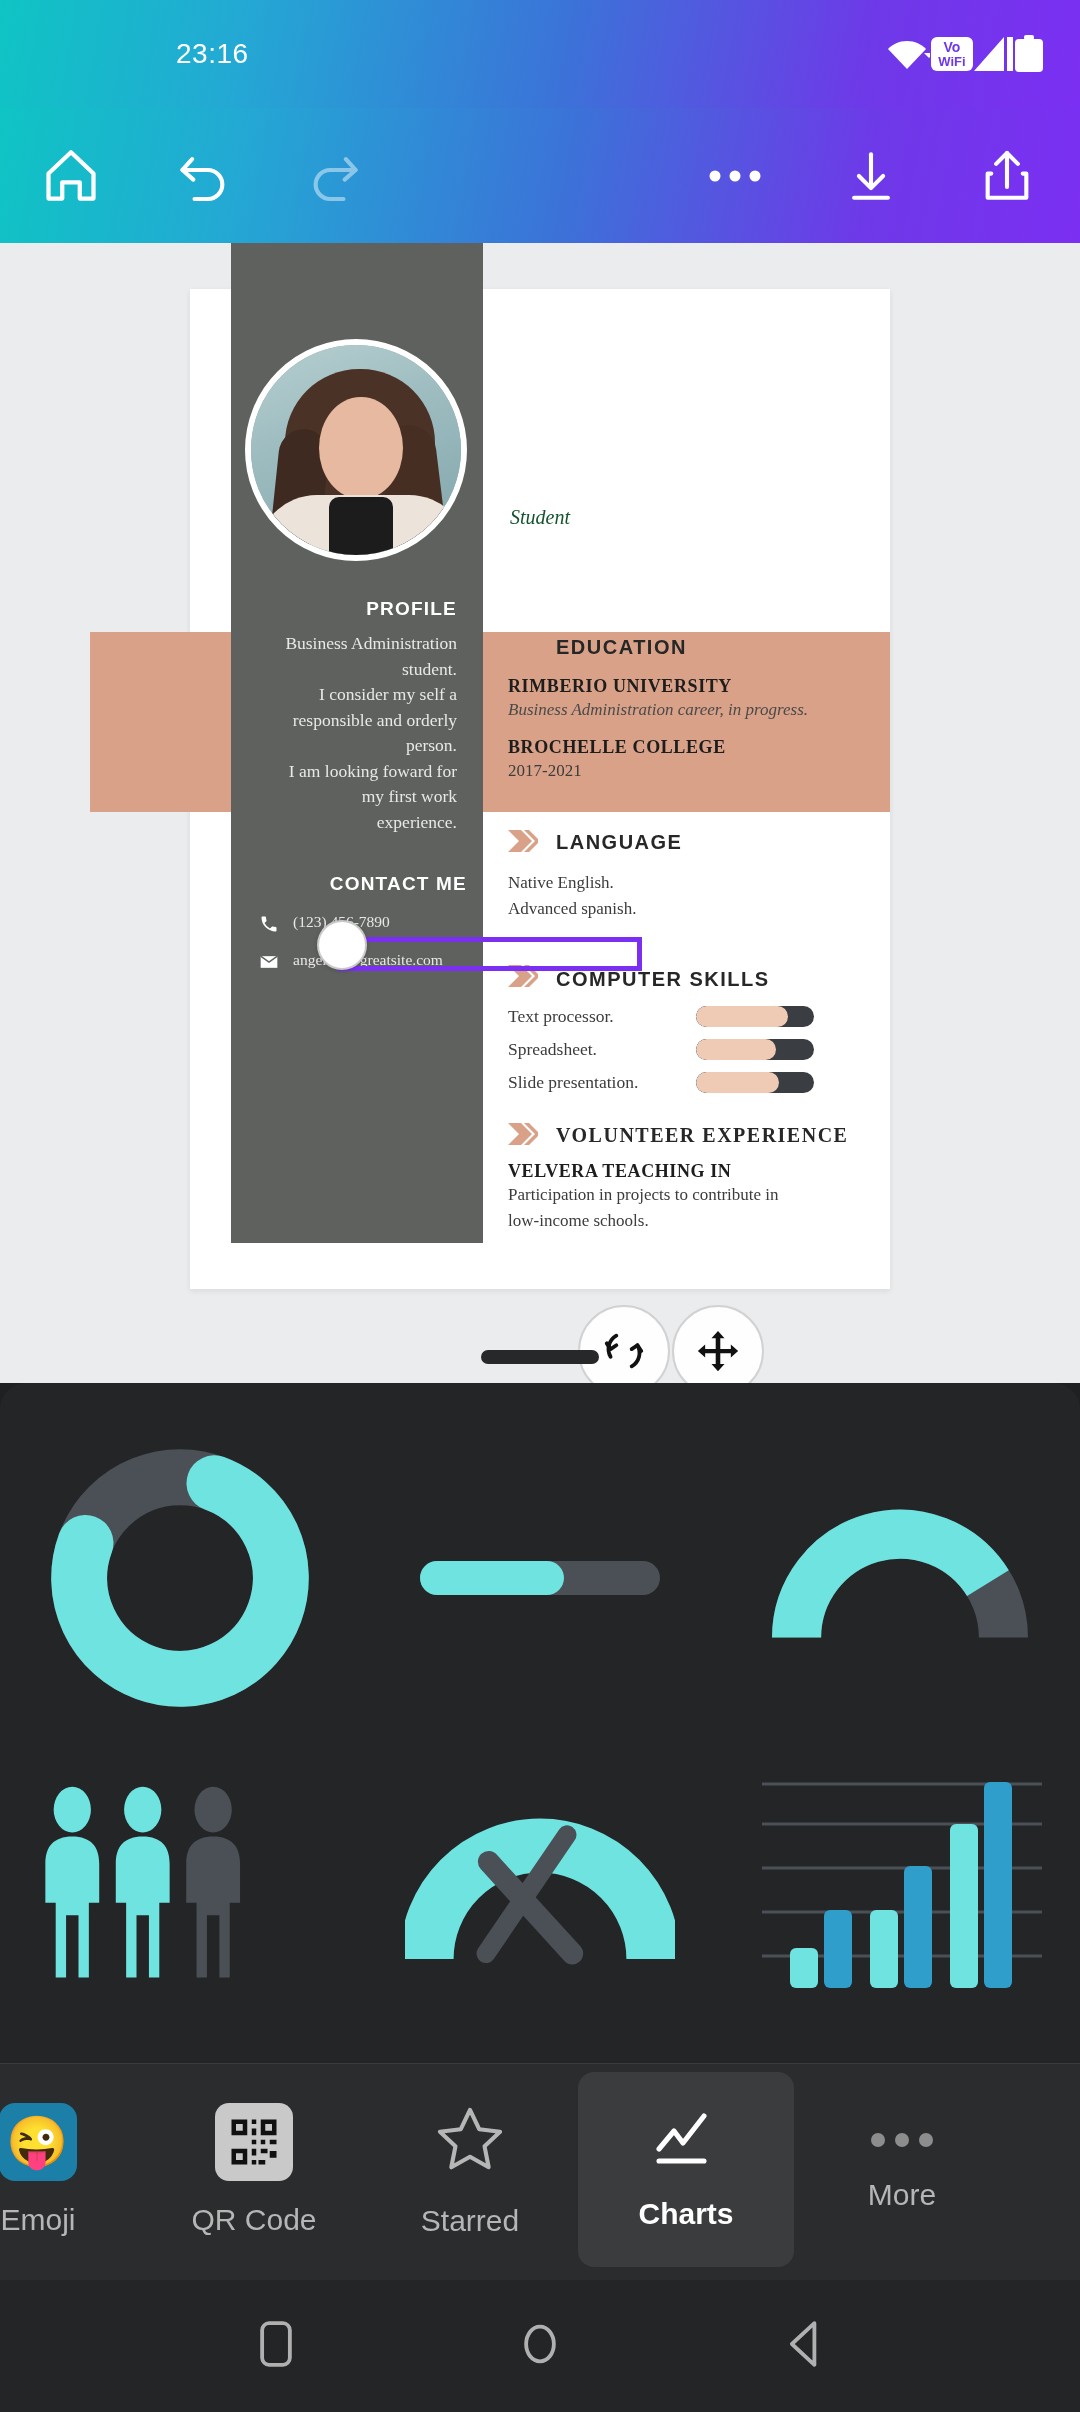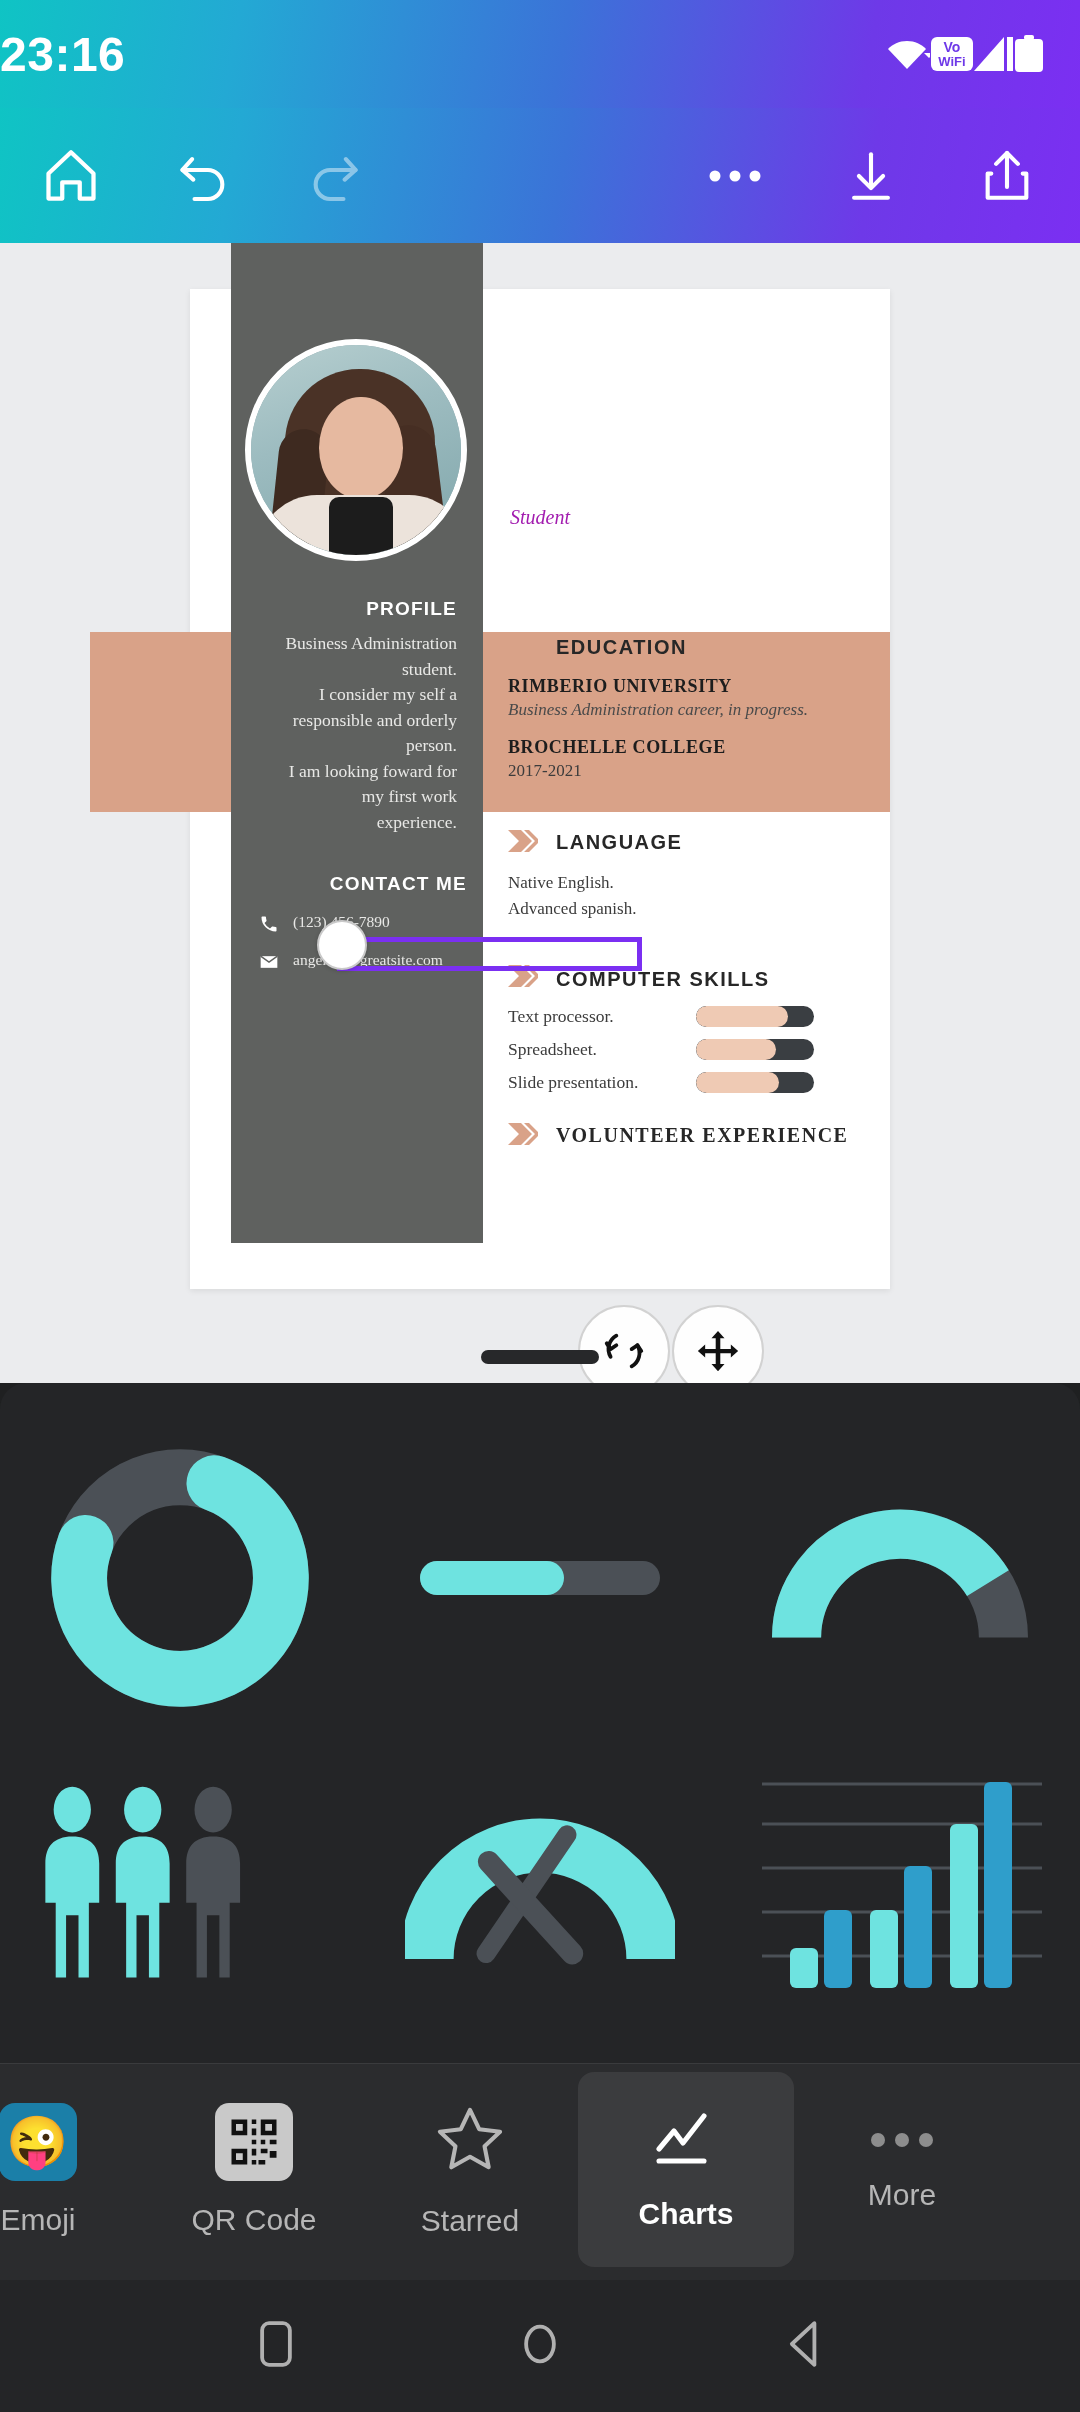--- a/index.html
+++ b/index.html
@@ -10,21 +10,21 @@
     overflow:hidden;
     position:relative;
   }
 
   
   .statusbar{
     position:absolute; left:0; top:0; width:1080px; height:108px;
     background:linear-gradient(100deg,#0fc4c4 0%,#23a9d4 22%,#3b73d8 52%,#6e39e8 80%,#7b2ff2 100%);
     display:flex; align-items:center;
   }
-  .sb-time{ color:#fff; font-size:48px; font-weight:700; letter-spacing:.5px; }
+  .sb-time{ color:#fff; font-size:28px; font-weight:400; margin-left:176px; letter-spacing:.5px; }
   .sb-icons{ margin-left:auto; margin-right:36px; display:flex; align-items:center; }
   .sb-icons svg{ display:block; }
 
   
   .toolbar{
     position:absolute; left:0; top:108px; width:1080px; height:135px;
     background:linear-gradient(100deg,#0fc4c4 0%,#23a9d4 22%,#3b73d8 52%,#6e39e8 80%,#7b2ff2 100%);
     display:flex; align-items:center;
   }
   .tb-left{ display:flex; align-items:center; gap:70px; margin-left:40px; }
@@ -272,21 +272,21 @@
             <span class="tx">angelina@greatsite.com</span>
           </div>
         </div>
       </div>
     </div>
 
     <div style="position:absolute;left:294px;top:140px;width:400px;">
       <div style="padding-left:26px;">
         <div style="font-size:31px;font-weight:700;color:#fff;letter-spacing:1.6px;line-height:1.12;">ANGELINA</div>
         <div style="font-size:31px;font-weight:700;color:#fff;letter-spacing:1.6px;line-height:1.12;">THOMAS</div>
-        <div style="font-family:'Liberation Serif',serif;font-style:italic;font-size:20px;color:#a21caf;margin-top:8px;">Student</div>
+        <div style="font-family:'Liberation Serif',serif;font-style:italic;font-size:20px;color:#14532d;margin-top:8px;">Student</div>
       </div>
     </div>
 
     <div style="position:absolute;left:318px;top:345px;width:390px;">
 
       <div class="sec-head">
         <span class="chev">
           <svg width="30" height="22" viewBox="0 0 30 22" fill="#d9a288">
               <path d="M0 0h13l11 11-11 11H0l11-11z"></path>
               <path d="M16 0h5l11 11-11 11h-5l11-11z"></path>
@@ -347,20 +347,24 @@
 
       <div class="sec-head" style="margin-top:30px;font-family:Liberation Serif, serif;">
         <span class="chev">
           <svg width="30" height="22" viewBox="0 0 30 22" fill="#d9a288">
               <path d="M0 0h13l11 11-11 11H0l11-11z"></path>
               <path d="M16 0h5l11 11-11 11h-5l11-11z"></path>
             </svg>
         </span>
         <span class="lbl">VOLUNTEER EXPERIENCE</span>
       </div>
+      <div style="margin-top:12px;">
+        <div class="org">VELVERA TEACHING IN</div>
+        <div class="plain" style="width:300px;">Participation in projects to contribute in low-income schools.</div>
+      </div>
     </div>
   </div>
 
   <div class="sel-box" style="left:337px;top:694px;width:305px;height:34px;"></div>
   <div class="sel-handle" style="left:317px;top:677px;"></div>
   <div class="big-handle" style="left:578px;top:1062px;">
     <svg width="46" height="46" viewBox="0 0 24 24" fill="none" stroke="#111" stroke-width="2" stroke-linecap="round" stroke-linejoin="round">
       <path d="M8 4a8 8 0 0 0-3 11"></path>
         <path d="M16 20a8 8 0 0 0 3-11"></path>
       <path d="M5 11 3 8m2 3 3-2"></path>

